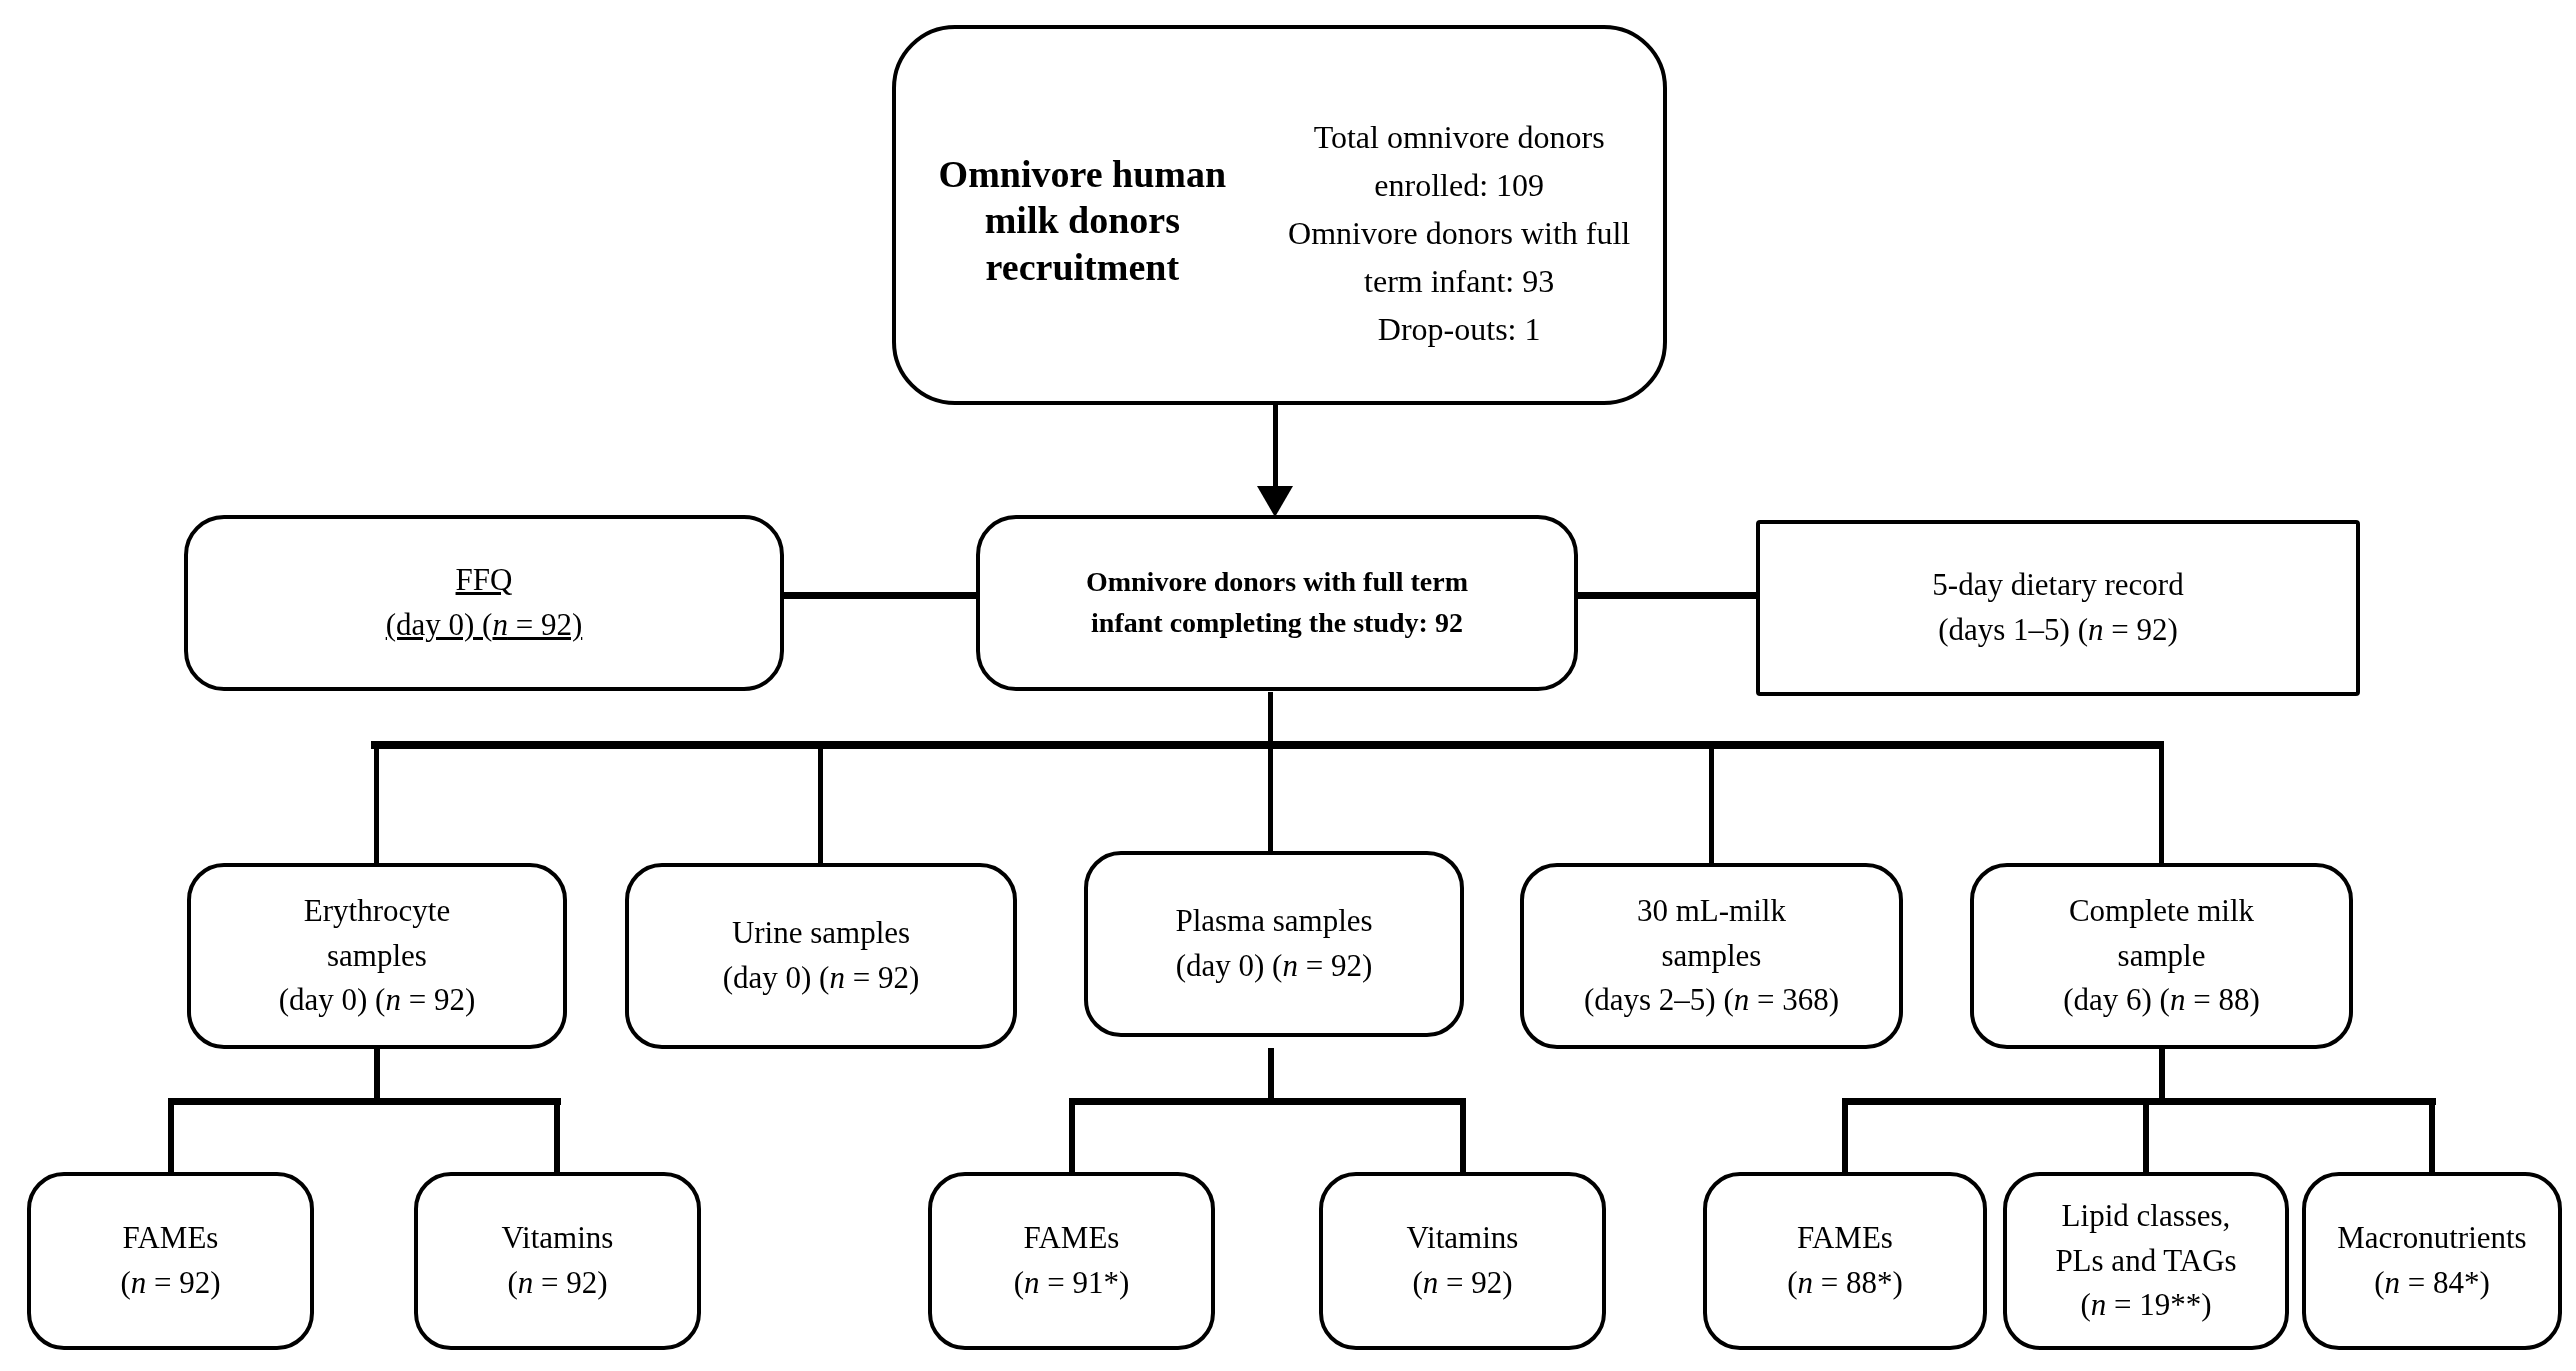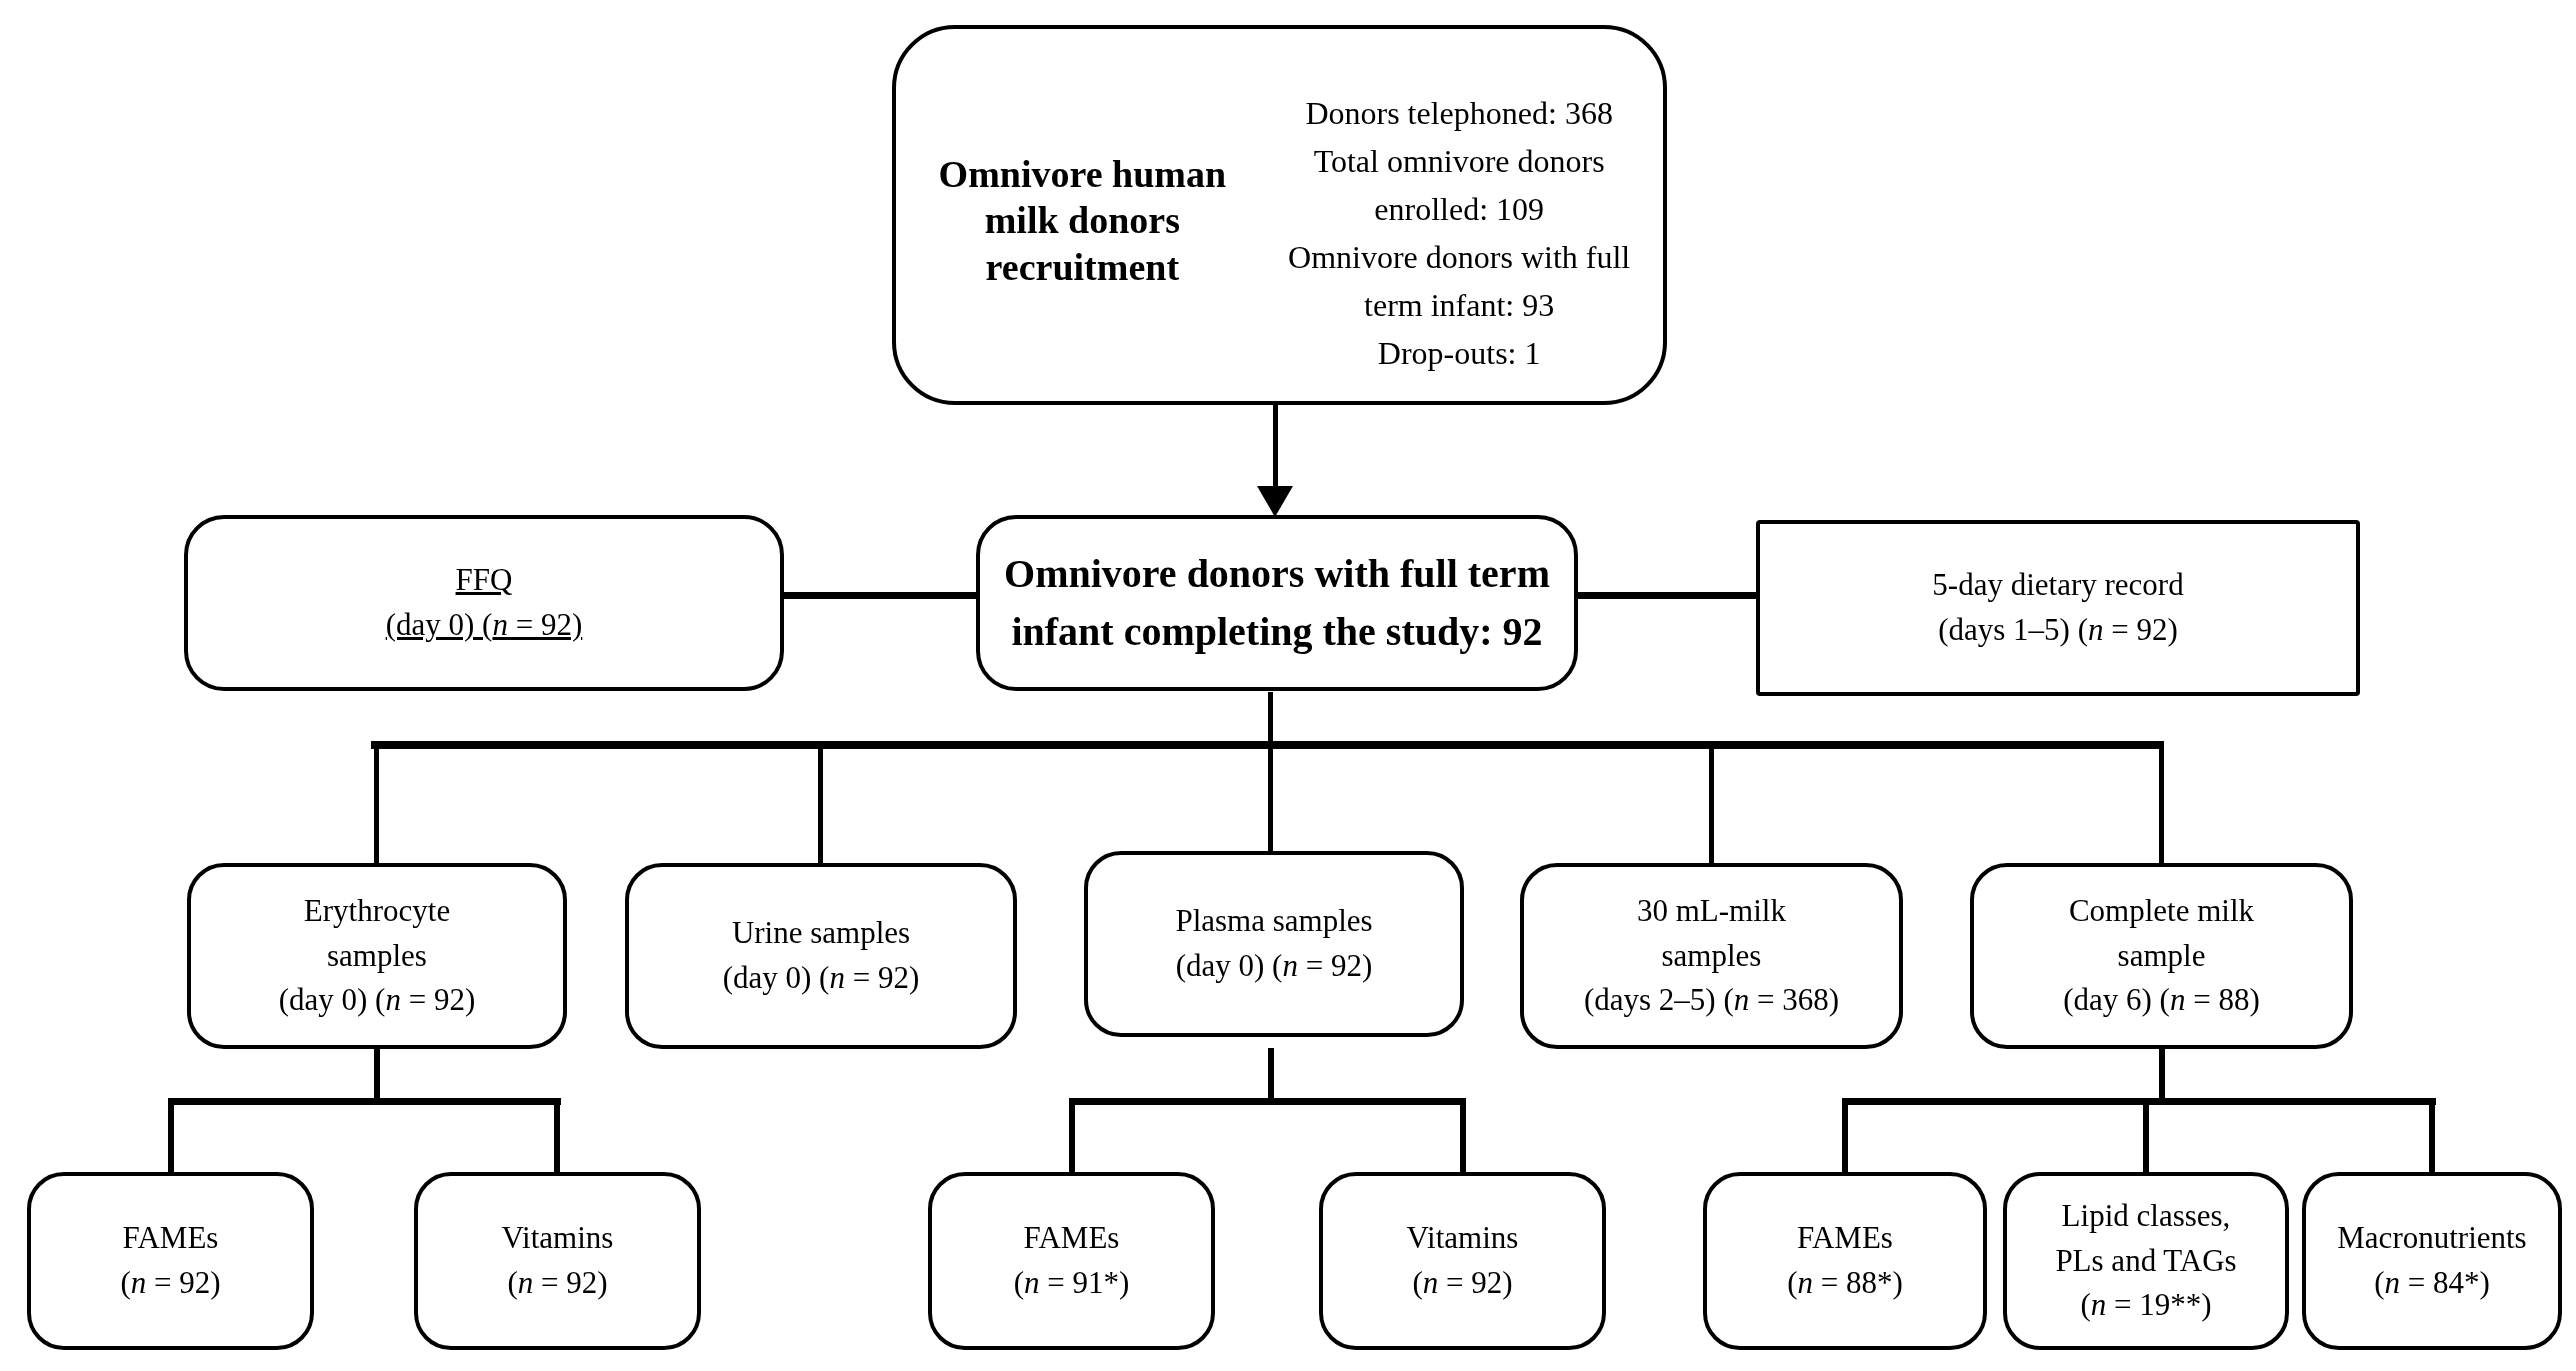--- a/index.html
+++ b/index.html
@@ -41,21 +41,21 @@
     display: flex;
     flex-direction: row;
     align-items: center;
     justify-content: center;
     text-align: center;
     font-size: 31px;
     line-height: 1.45;
     z-index: 2;
     padding: 0 6.7px;
   }
-  .bx.bold { font-weight: 700; font-size: 40px; }
+  .bx.bold { font-weight: 700; font-size: 28px; }
   .bx.top-node {
     border-radius: 63px;
     justify-content: flex-start;
     padding-top: 35px;
   }
   .top-node .top-title {
     font-weight: 700;
     font-size: 38px;
     line-height: 1.22;
     margin-bottom: 24px;
@@ -103,21 +103,20 @@
   <div class="ln" style="left:1842px; top:1100px; width:6px; height:72px;"></div>
   <div class="ln" style="left:2143px; top:1100px; width:6px; height:72px;"></div>
   <div class="ln" style="left:2429px; top:1100px; width:6px; height:72px;"></div>
 
   <div class="bx top-node" style="left:892px; top:25px; width:775px; height:380px;">
     <div class="top-title">
         <div class="tline">Omnivore human milk donors</div>
         <div class="tline">recruitment</div>
       </div>
     <div class="top-body">
-        <div class="tline">Donors telephoned: 368</div>
         <div class="tline">Total omnivore donors enrolled: 109</div>
         <div class="tline">Omnivore donors with full term infant: 93</div>
         <div class="tline">Drop-outs: 1</div>
       </div>
   </div>
 
   <div class="bx" style="left:184px; top:515px; width:600px; height:176px; border-radius:40px;text-decoration:underline;">
     <div>
         <div class="tline">FFQ</div>
         <div class="tline">(day 0) (<i>n</i> = 92)</div>

